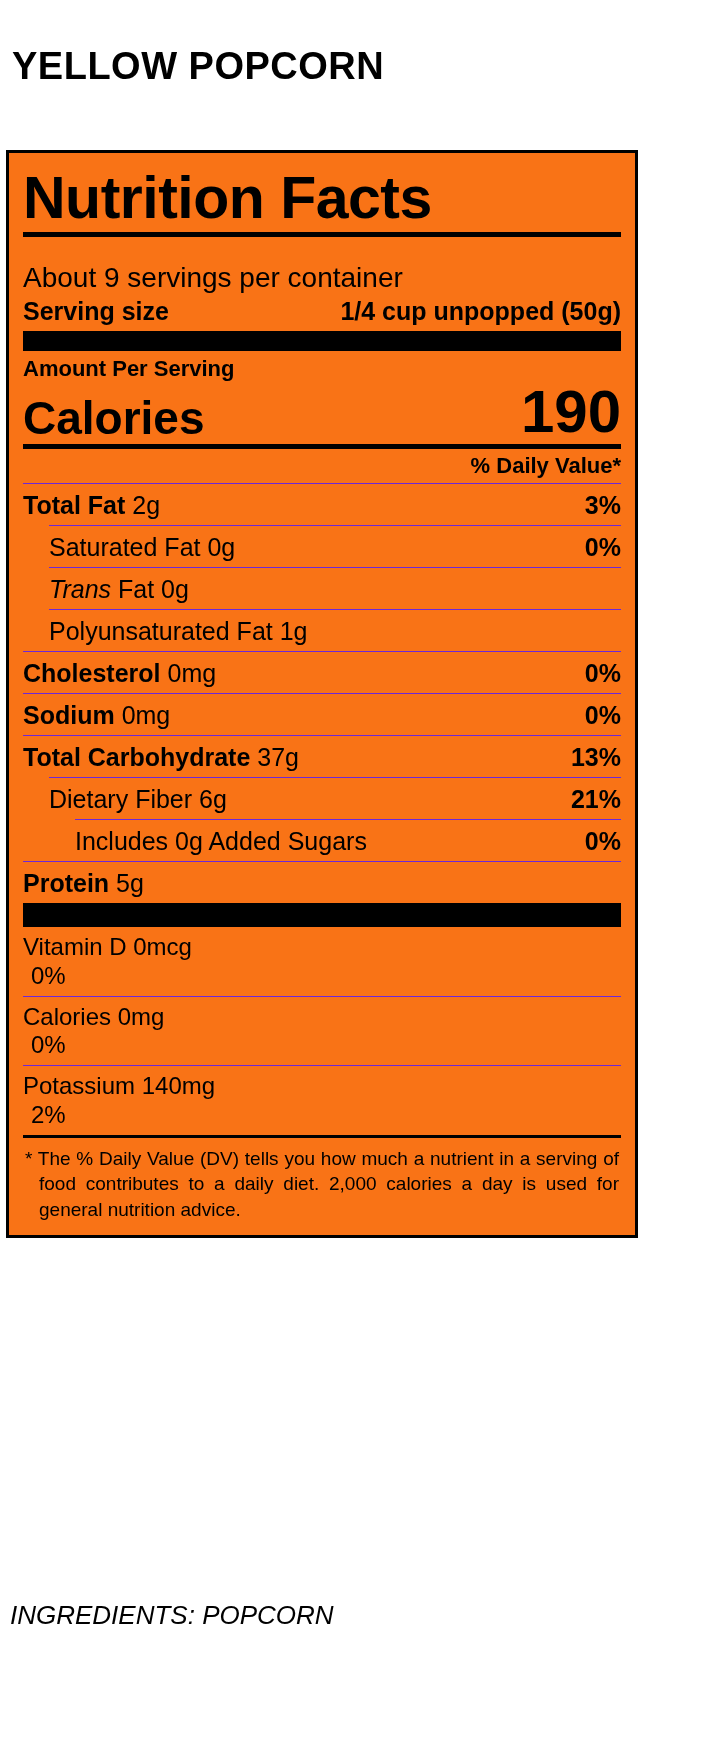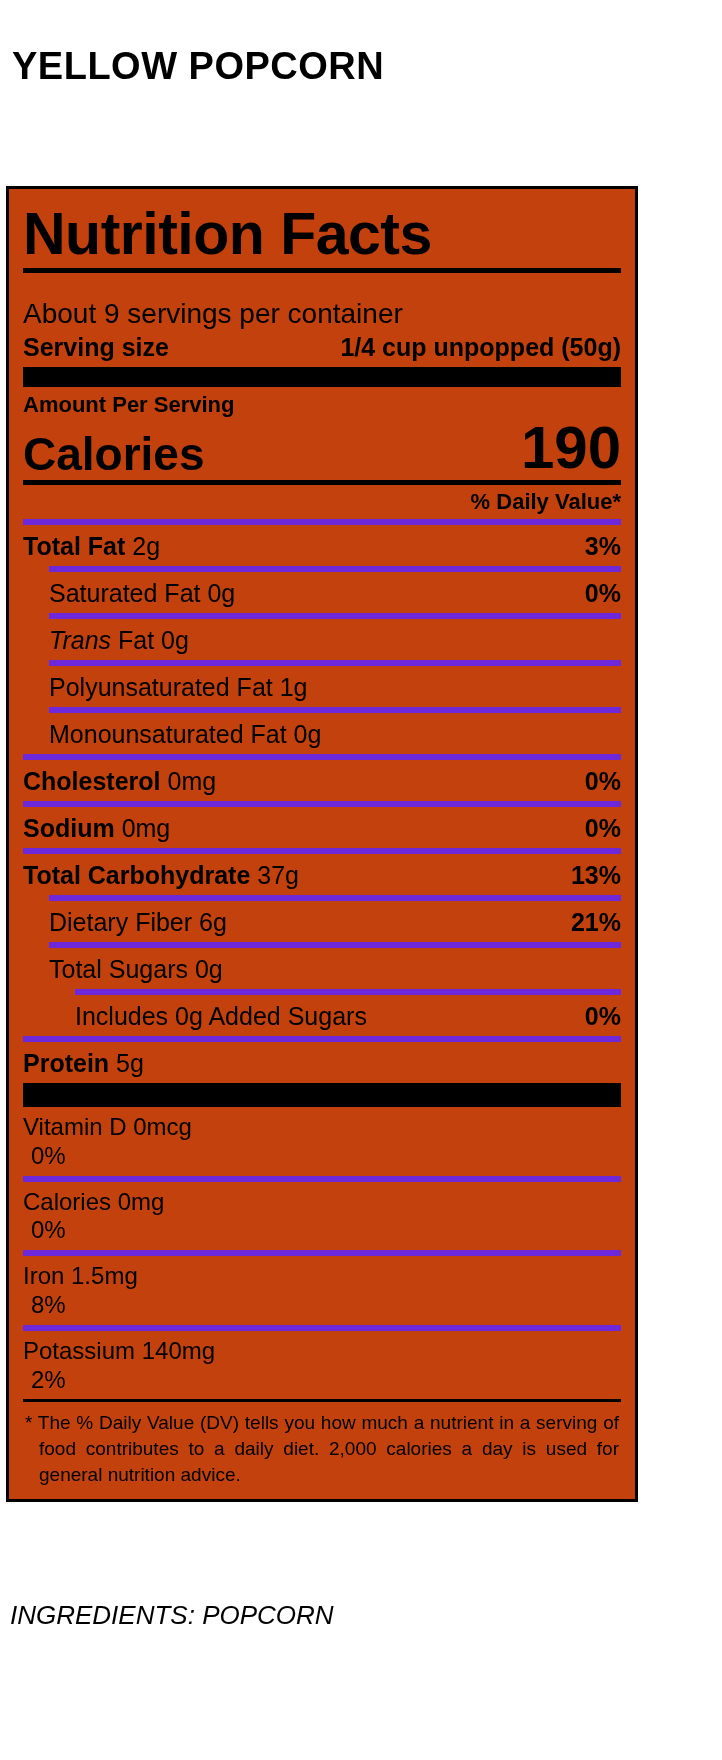--- a/index.html
+++ b/index.html
@@ -32,23 +32,22 @@
   }
 
   
   .panel {
     position: absolute;
     left: 6px;
     top: 150px;
     width: 632px;
     box-sizing: border-box;
     border: 3px solid #000;
-    background: #c2410c;
+    background: #f97316;
     padding: 8px 14px 10px 14px;
-    margin-top: 36px;
   }
 
   .nf-title {
     font-size: 59px;
     font-weight: bold;
     line-height: 1.0;
     letter-spacing: -0.5px;
     margin: 8px 0 4px 0;
     white-space: nowrap;
   }
@@ -99,21 +98,21 @@
     font-weight: bold;
     padding: 4px 0 4px 0;
   }
 
   .row {
     display: flex;
     justify-content: space-between;
     align-items: baseline;
     font-size: 25px;
     padding: 6px 0 5px 0;
-    border-top: 6px solid #6d28d9;
+    border-top: 1px solid #6d28d9;
     line-height: 1.2;
   }
   .row .label { text-align: left; }
   .row .pct { font-weight: bold; white-space: nowrap; padding-left: 8px;}
   .b { font-weight: bold; }
   .it { font-style: italic; }
 
   
   .row.inset { margin-left: 26px; }
   .row.inset2 { margin-left: 52px; }
@@ -185,24 +184,20 @@
     <div class="row inset">
       <span class="label"><span class="it">Trans</span> <span>Fat 0g</span></span>
       <span class="pct"></span>
     </div>
 
     <div class="row inset">
       <span class="label"><span>Polyunsaturated Fat</span> <span>1g</span></span>
       <span class="pct"></span>
     </div>
 
-    <div class="row inset">
-      <span class="label"><span>Monounsaturated Fat</span> <span>0g</span></span>
-      <span class="pct"></span>
-    </div>
 
     <div class="row">
       <span class="label"><span class="b">Cholesterol</span> <span>0mg</span></span>
       <span class="pct">0%</span>
     </div>
 
     <div class="row">
       <span class="label"><span class="b">Sodium</span> <span>0mg</span></span>
       <span class="pct">0%</span>
     </div>
@@ -210,24 +205,20 @@
     <div class="row">
       <span class="label"><span class="b">Total Carbohydrate</span> <span>37g</span></span>
       <span class="pct">13%</span>
     </div>
 
     <div class="row inset">
       <span class="label"><span>Dietary Fiber</span> <span>6g</span></span>
       <span class="pct">21%</span>
     </div>
 
-    <div class="row inset">
-      <span class="label"><span>Total Sugars</span> <span>0g</span></span>
-      <span class="pct"></span>
-    </div>
 
     <div class="row inset2">
       <span class="label">Includes 0g Added Sugars</span>
       <span class="pct">0%</span>
     </div>
 
     <div class="row">
       <span class="label"><span class="b">Protein</span> <span>5g</span></span>
       <span class="pct"></span>
     </div>
@@ -237,24 +228,20 @@
     <div class="vitamins">
       <div class="row" style="border-top:none;">
         <span class="label">Vitamin D 0mcg</span>
         <span class="pct">0%</span>
       </div>
       <div class="row">
         <span class="label">Calories 0mg</span>
         <span class="pct">0%</span>
       </div>
       <div class="row">
-        <span class="label">Iron 1.5mg</span>
-        <span class="pct">8%</span>
-      </div>
-      <div class="row">
         <span class="label">Potassium 140mg</span>
         <span class="pct">2%</span>
       </div>
     </div>
 
     <div class="footnote">
       <div class="footnote-inner">* The % Daily Value (DV) tells you how much a nutrient in a serving of food contributes to a daily diet. 2,000 calories a day is used for general nutrition advice.</div>
     </div>
 
   </div>

